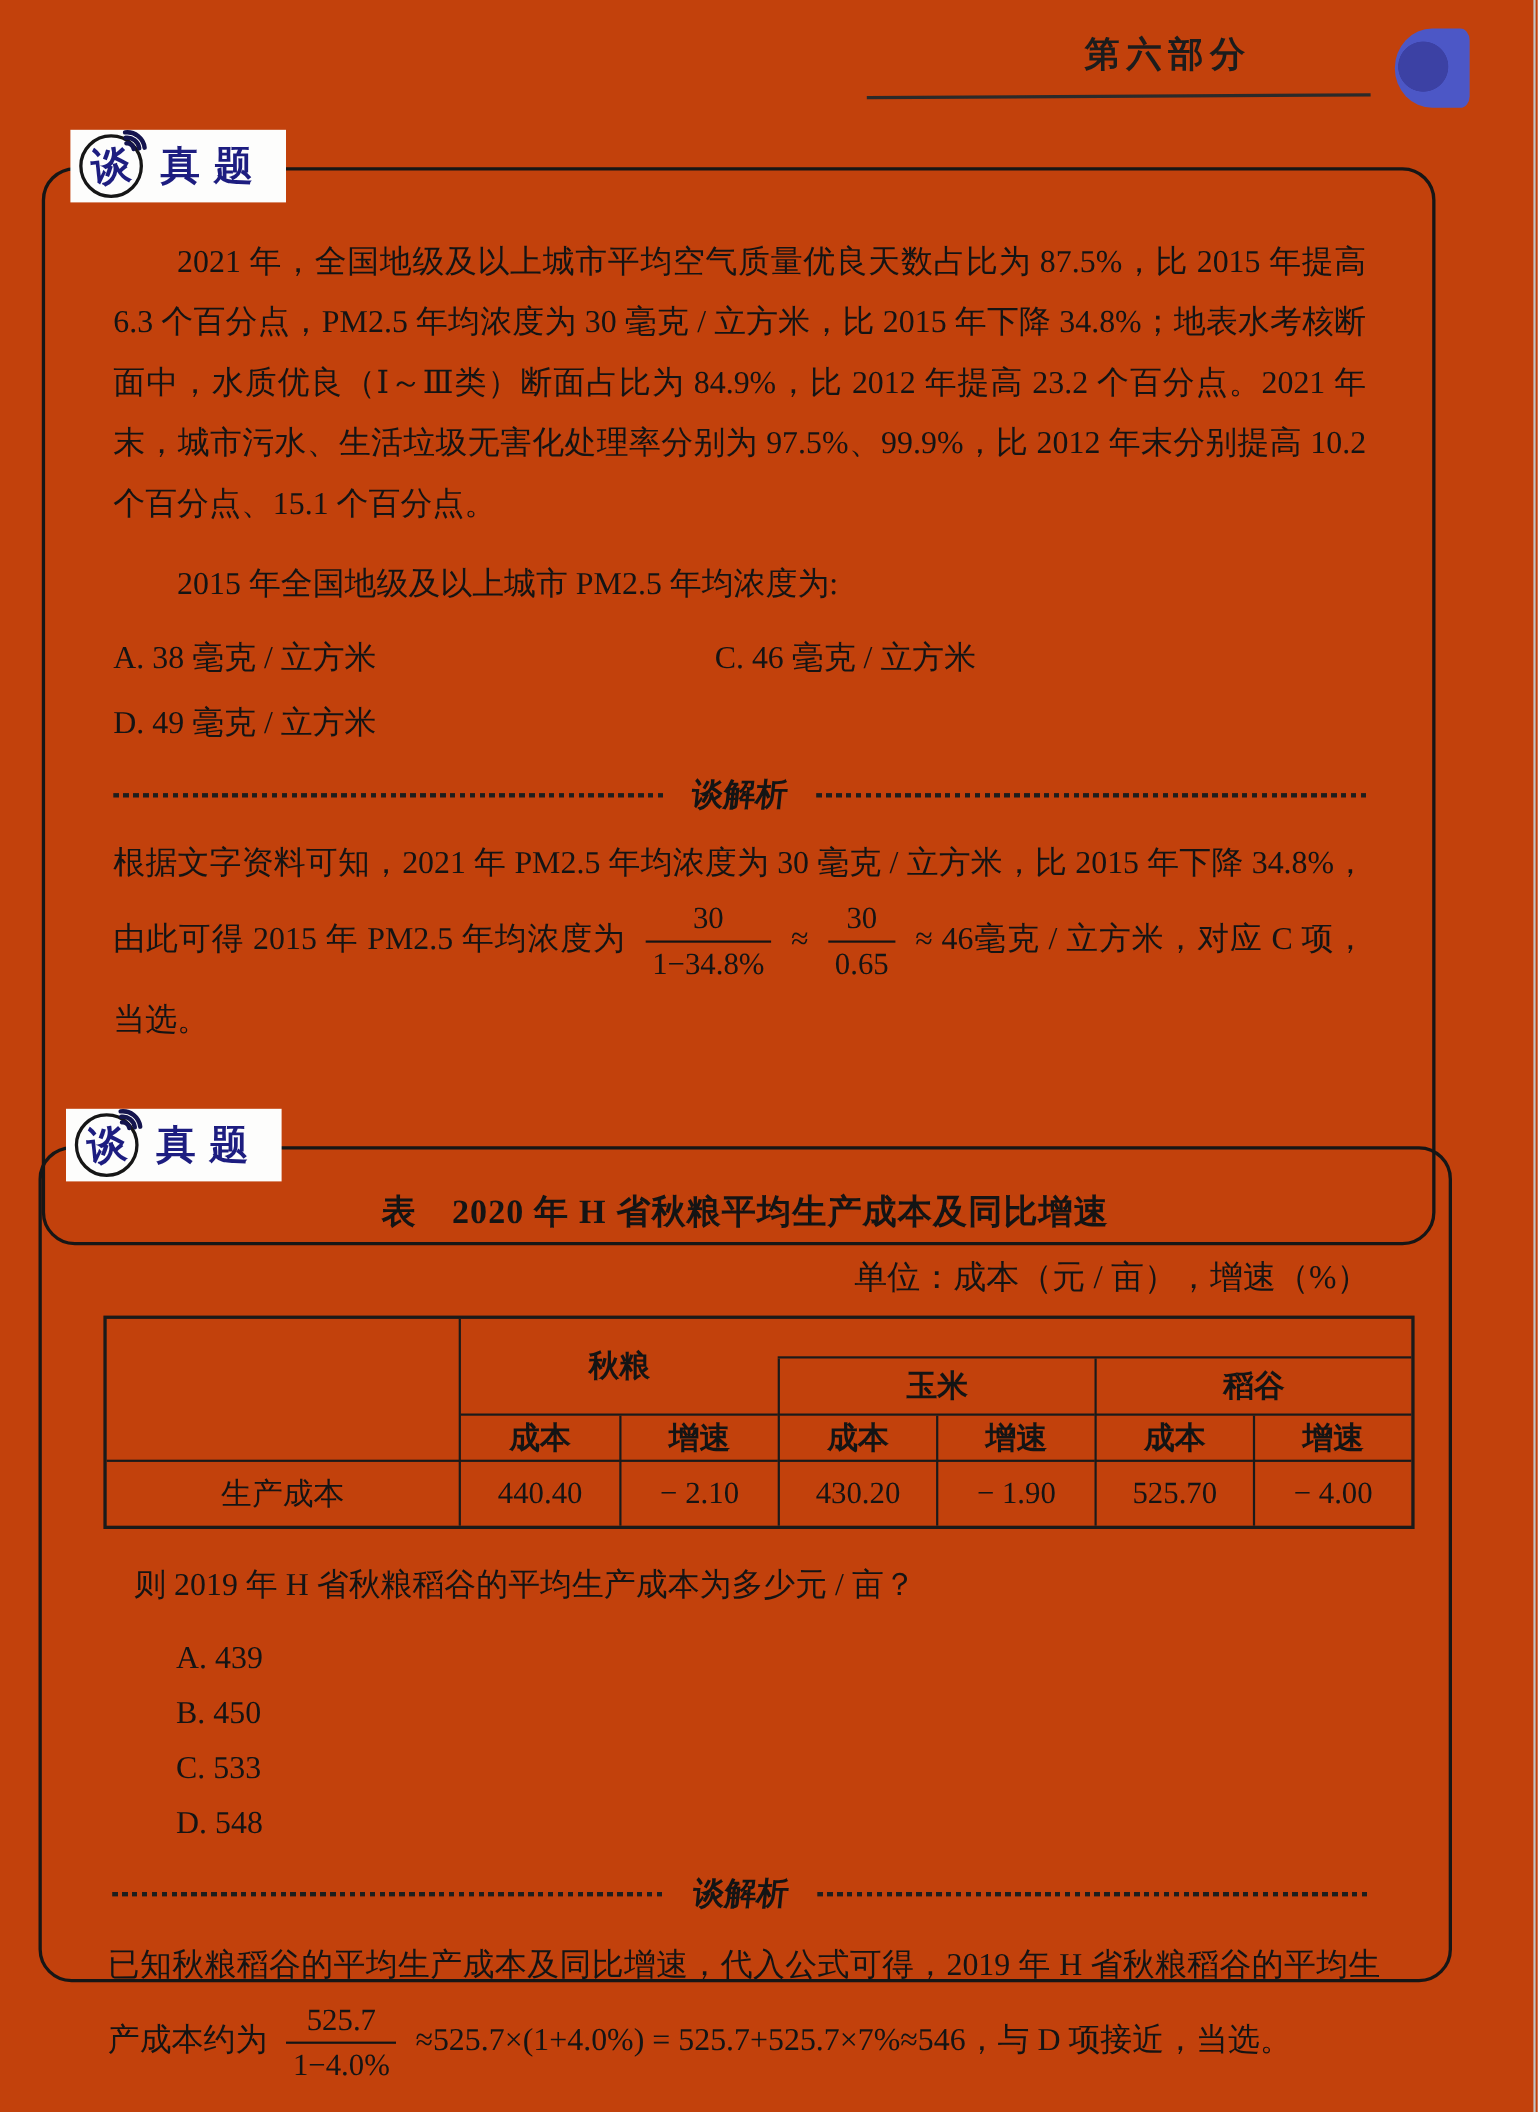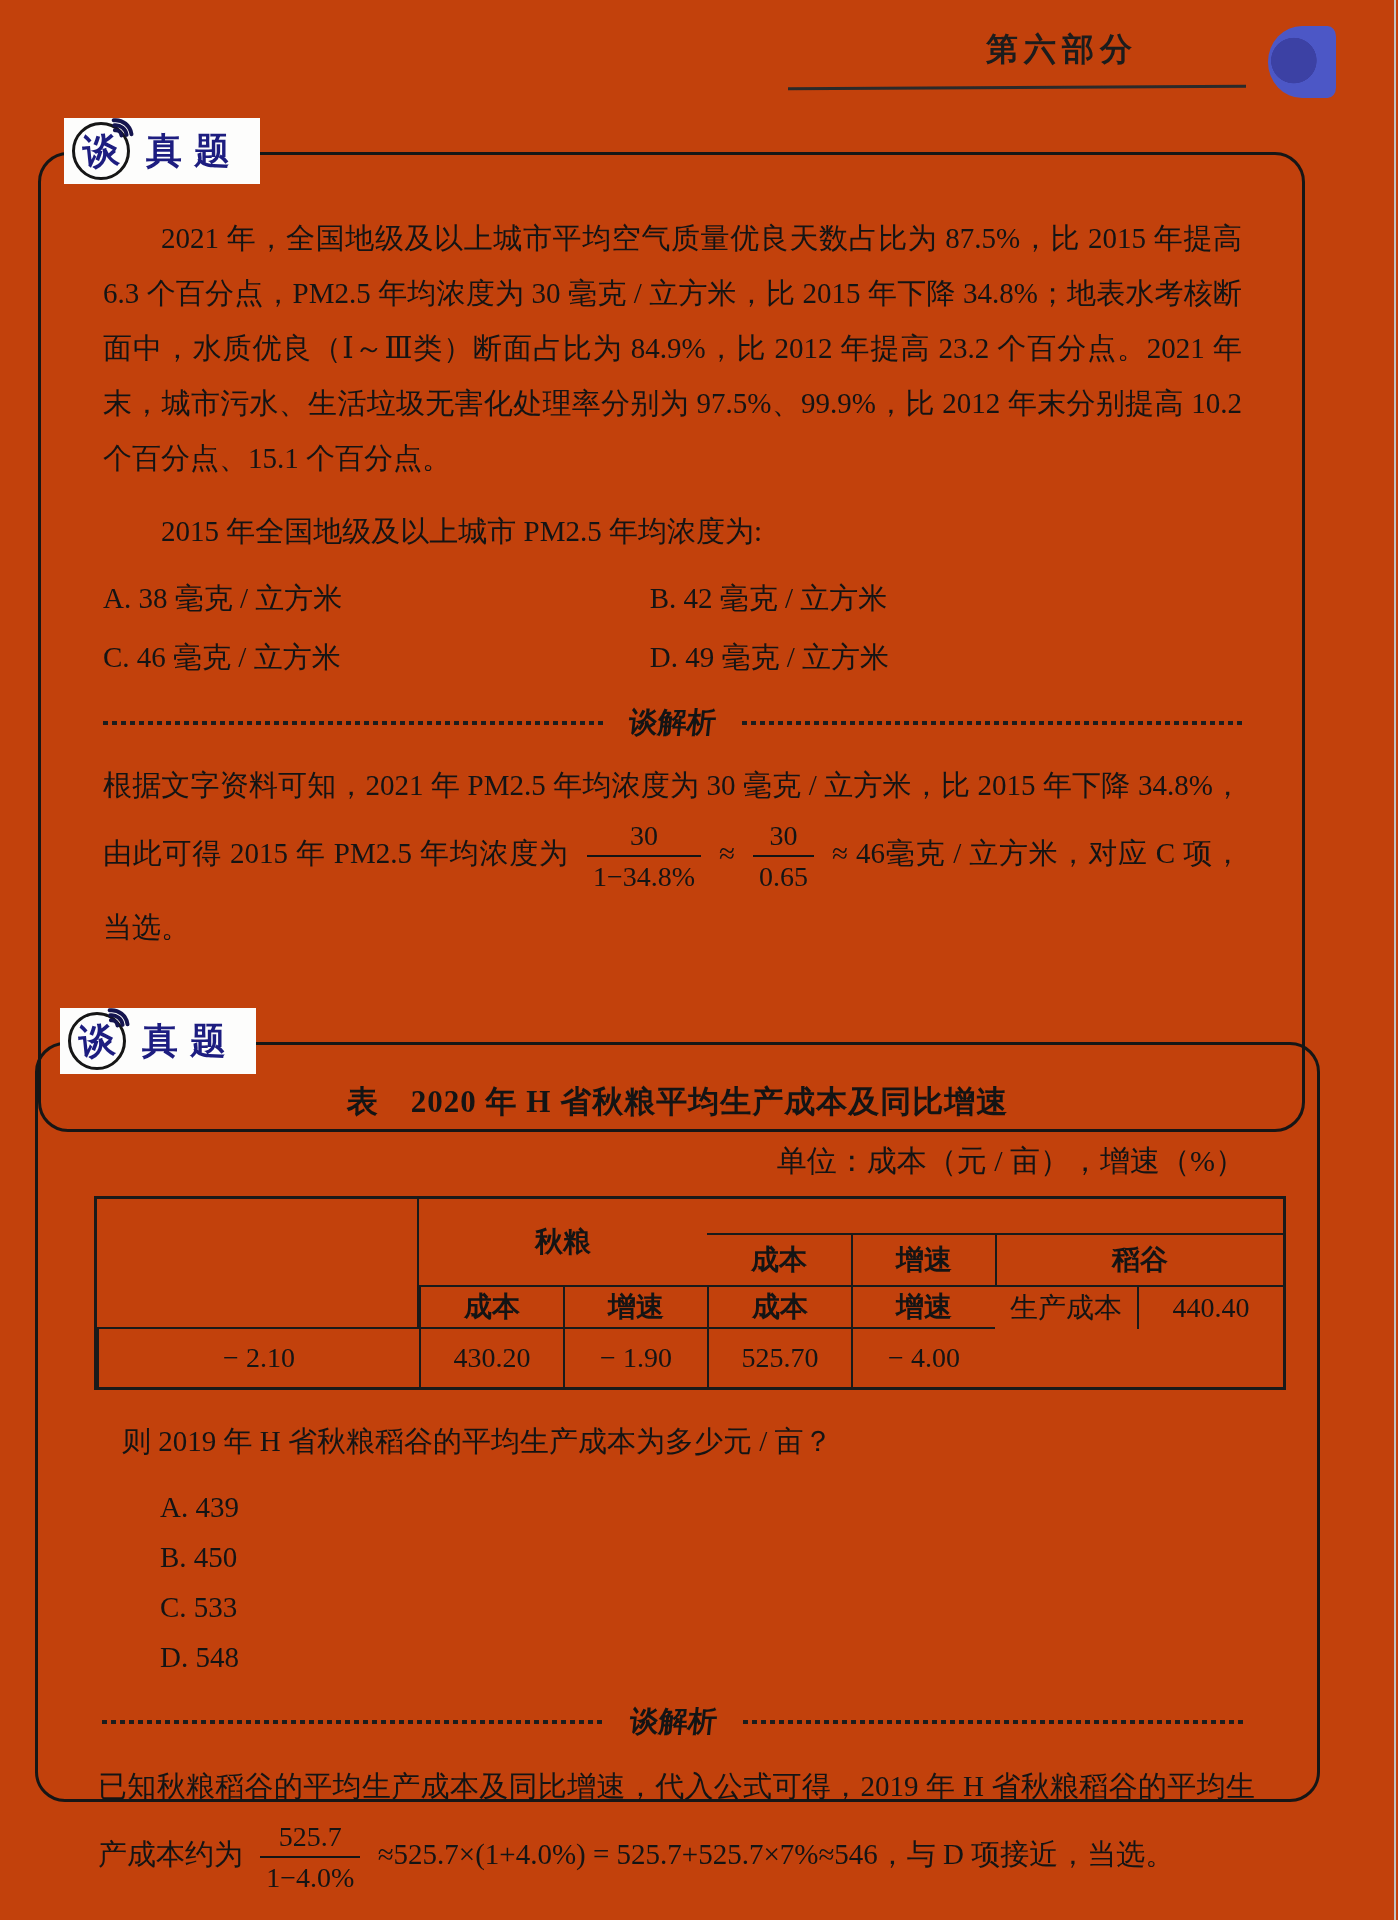--- a/index.html
+++ b/index.html
@@ -168,24 +168,20 @@
     <div class="box-content1">
       <p class="passage">2021 年，全国地级及以上城市平均空气质量优良天数占比为 87.5%，比 2015 年提高 6.3 个百分点，PM2.5 年均浓度为 30 毫克 / 立方米，比 2015 年下降 34.8%；地表水考核断面中，水质优良（Ⅰ～Ⅲ类）断面占比为 84.9%，比 2012 年提高 23.2 个百分点。2021 年末，城市污水、生活垃圾无害化处理率分别为 97.5%、99.9%，比 2012 年末分别提高 10.2 个百分点、15.1 个百分点。</p>
       <p class="q-line">2015 年全国地级及以上城市 PM2.5 年均浓度为:</p>
 
       <div class="opts-2col">
         <div class="opt">
           <span>A.</span>
           <span>38 毫克 / 立方米</span>
         </div>
         <div class="opt">
-          <span>B.</span>
-          <span>42 毫克 / 立方米</span>
-        </div>
-        <div class="opt">
           <span>C.</span>
           <span>46 毫克 / 立方米</span>
         </div>
         <div class="opt">
           <span>D.</span>
           <span>49 毫克 / 立方米</span>
         </div>
       </div>
 
       <div class="divider">
@@ -228,20 +224,21 @@
 
   <div class="qbox qbox2">
     <div class="box-content2">
       <div class="tbl-caption">表　2020 年 H 省秋粮平均生产成本及同比增速</div>
       <div class="tbl-unit">单位：成本（元 / 亩），增速（%）</div>
 
       <div class="datatable">
         <div class="cell c-corner b-r b-b"></div>
         <div class="cell hdr c-qiuliang b-b">秋粮</div>
         <div class="cell c-strip b-b"></div>
+        <div class="cell hdr c-yumi b-l b-b">玉米</div>
         <div class="cell hdr c-daogu b-l b-b">稻谷</div>
 
         <div class="cell hdr b-b">成本</div>
         <div class="cell hdr b-l b-b">增速</div>
         <div class="cell hdr b-l b-b">成本</div>
         <div class="cell hdr b-l b-b">增速</div>
         <div class="cell hdr b-l b-b">成本</div>
         <div class="cell hdr b-l b-b">增速</div>
 
         <div class="cell b-r">生产成本</div>

